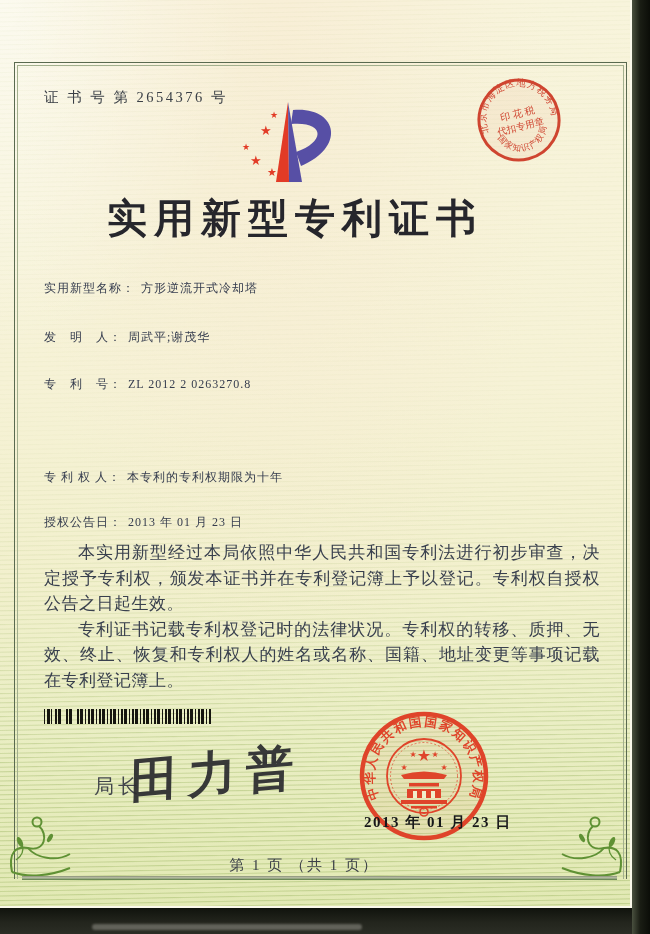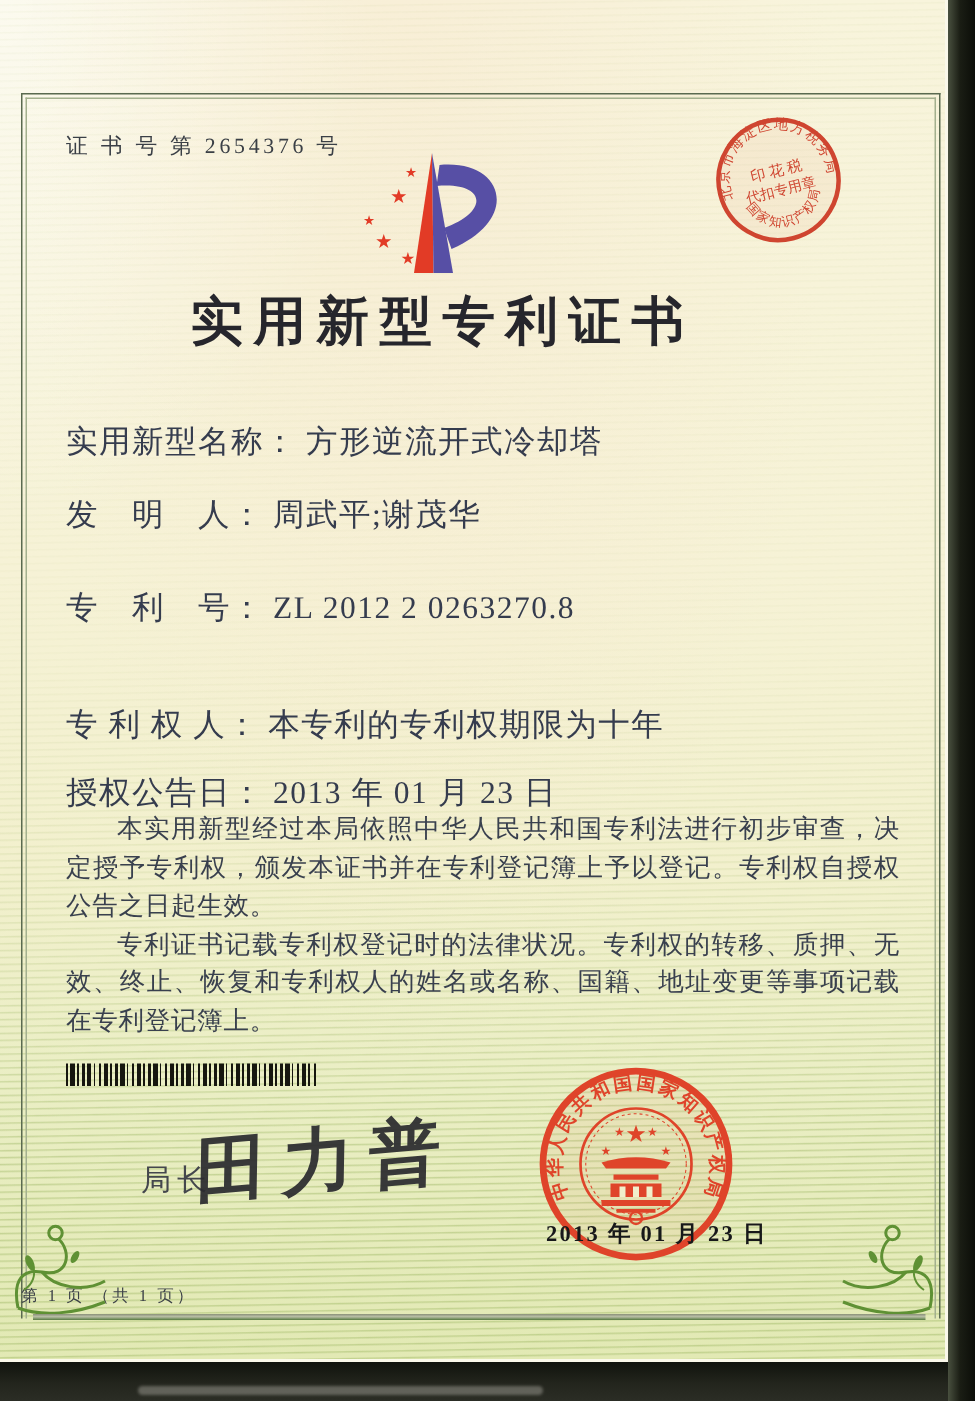--- a/index.html
+++ b/index.html
@@ -29,45 +29,45 @@
         border-top:1px solid #5a6a50;border-left:1px solid #5a6a50;border-right:1px solid #5a6a50;}
   .frame-inner{position:absolute;left:2px;top:2px;right:2px;bottom:0;
         border-top:1px solid #a3b08e;border-left:1px solid #a3b08e;border-right:1px solid #a3b08e;}
   .footer-rule{position:absolute;left:22px;top:876px;width:595px;height:4px;
         background:linear-gradient(180deg,#8a9078 0%,#b9bfa6 45%,#567a40 100%);}
   
   .cert-no{position:absolute;left:44px;top:88px;font-size:14.5px;letter-spacing:2.5px;color:#3a3f46;}
   .sipo-logo{position:absolute;left:240px;top:86px;}
   .top-seal{position:absolute;left:474px;top:75px;}
   .title{position:absolute;left:14px;top:191px;width:562px;margin:0;text-align:center;
-        font-size:35px;font-weight:700;letter-spacing:7px;color:#26262c;}
-  
-  .field{position:absolute;left:44px;width:560px;font-size:21px;color:#353c4e;
+        font-size:40px;font-weight:700;letter-spacing:7px;color:#26262c;}
+  
+  .field{position:absolute;left:44px;width:560px;font-size:12px;color:#353c4e;
         letter-spacing:1px;white-space:nowrap;}
   .f-label{margin-right:6px;}
   
   .body-text{position:absolute;left:44px;top:540px;width:556px;font-size:17px;
         line-height:25.5px;color:#39404e;text-align:justify;letter-spacing:0.5px;}
   .body-text p{margin:0;text-indent:2em;}
   
   .barcode{position:absolute;left:44px;top:709px;width:168px;height:15px;
         background:repeating-linear-gradient(90deg,
           #16160f 0px,#16160f 1.5px,transparent 1.5px,transparent 3px,
           #16160f 3px,#16160f 6px,transparent 6px,transparent 7.5px,
           #16160f 7.5px,#16160f 8.5px,transparent 8.5px,transparent 11px);}
   .sig-title{position:absolute;left:94px;top:773px;font-size:20px;letter-spacing:4px;color:#44474d;}
   .sig-name{position:absolute;left:130px;top:742px;font-size:48px;font-weight:700;color:#2a2a2e;
         letter-spacing:10px;transform:rotate(-5deg) skewX(-6deg);opacity:.92;
         font-family:"DejaVu Serif","Liberation Serif",serif;}
   
   .bottom-seal{position:absolute;left:357px;top:709px;}
   .seal-date{position:absolute;left:364px;top:813px;width:170px;font-size:15px;font-weight:600;
         letter-spacing:1.5px;color:#17181a;}
-  .footer-text{position:absolute;left:14px;top:856px;width:580px;
-        font-size:11px;letter-spacing:2px;color:#3c4148;}
+  .footer-text{position:absolute;left:14px;top:856px;width:580px;text-align:center;
+        font-size:15px;letter-spacing:2px;color:#3c4148;}
   .flourish{position:absolute;top:812px;}
   .flourish.left{left:6px;}
   .flourish.right{left:531px;transform:scaleX(-1);}
   svg text{font-family:"Liberation Serif","DejaVu Serif",serif;}
 </style>
 </head>
 <body>
 
 <div class="scan">
   <div class="page">
@@ -109,21 +109,21 @@
     </svg>
 
     <h1 class="title">实用新型专利证书</h1>
 
     <div class="field" style="top:280px">
       <span class="f-label">实用新型名称：</span><span class="f-value">方形逆流开式冷却塔</span>
     </div>
     <div class="field" style="top:329px">
       <span class="f-label">发　明　人：</span><span class="f-value">周武平;谢茂华</span>
     </div>
-    <div class="field" style="top:391px">
+    <div class="field" style="top:376px">
       <span class="f-label">专　利　号：</span><span class="f-value">ZL 2012 2 0263270.8</span>
     </div>
     <div class="field" style="top:469px">
       <span class="f-label">专 利 权 人：</span><span class="f-value">本专利的专利权期限为十年</span>
     </div>
     <div class="field" style="top:514px">
       <span class="f-label">授权公告日：</span><span class="f-value">2013 年 01 月 23 日</span>
     </div>
 
     <div class="body-text">

